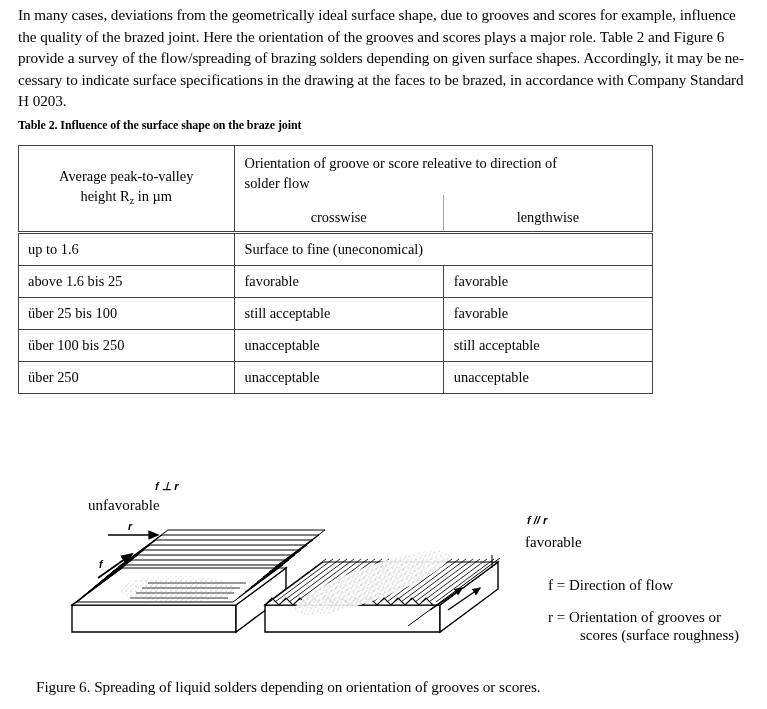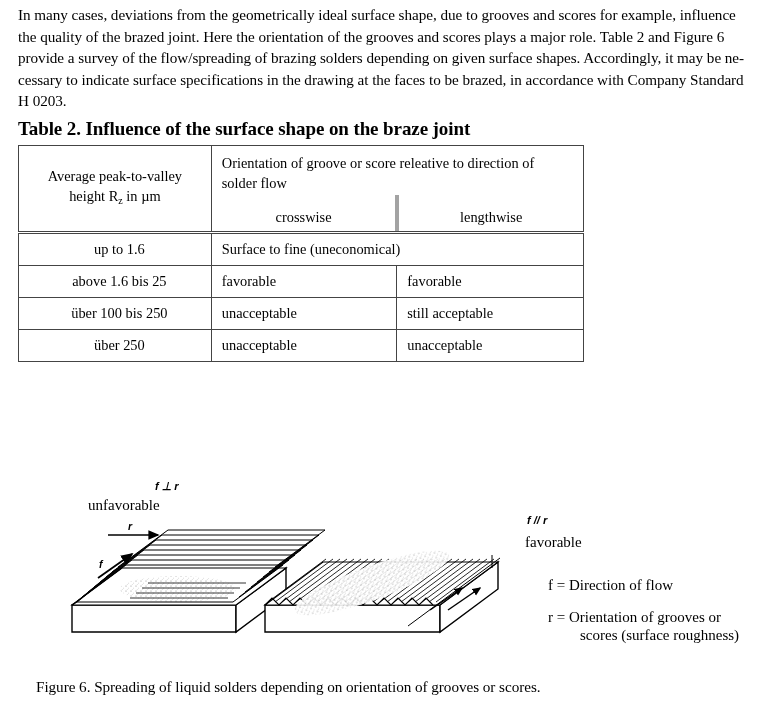--- a/index.html
+++ b/index.html
@@ -27,31 +27,31 @@
     text-align: left;
     white-space: pre-wrap;
     letter-spacing: -0.05px;
   }
 
   
   #table-caption {
     position: absolute;
     left: 18px;
     top: 118px;
-    font-size: 19px;
+    font-size: 12px;
     font-weight: bold;
     letter-spacing: -0.1px;
   }
 
   
   #surface-table {
     position: absolute;
     left: 18px;
     top: 145px;
-    width: 566px;
+    width: 635px;
     border-collapse: collapse;
     font-size: 14.4px;
   }
   #surface-table td {
     border: 1px solid #444;
     vertical-align: middle;
     padding: 0;
   }
 
   .hdr-col1 {
@@ -75,32 +75,31 @@
     text-align: center;
   }
   .hdr-sub {
     flex: 1 1 0;
     display: flex;
     align-items: flex-end;
     justify-content: center;
     padding-bottom: 5px;
   }
   .hdr-sub.second {
-    border-left: 4px solid #a3a3a3;
+    border-left: 1px solid #a3a3a3;
   }
 
   
   tr.header-row > td {
     border-bottom: 3px double #444 !important;
   }
 
   .cell-label {
     padding: 7px 0 7px 9px !important;
     white-space: nowrap;
-    text-align: center;
   }
   .cell-val {
     padding: 7px 0 7px 10px !important;
     white-space: nowrap;
   }
   .cell-span {
     padding: 7px 0 7px 10px !important;
     white-space: nowrap;
   }
   .col-cross { width: 187px; }
@@ -187,20 +186,25 @@
       <td class="cell-label">up to 1.6</td>
       <td class="cell-span" colspan="2">Surface to fine (uneconomical)</td>
     </tr>
 
     <tr>
       <td class="cell-label">above 1.6 bis 25</td>
       <td class="cell-val col-cross">favorable</td>
       <td class="cell-val col-length">favorable</td>
     </tr>
 
+    <tr>
+      <td class="cell-label">über 25 bis 100</td>
+      <td class="cell-val col-cross">still acceptable</td>
+      <td class="cell-val col-length">favorable</td>
+    </tr>
 
     <tr>
       <td class="cell-label">über 100 bis 250</td>
       <td class="cell-val col-cross">unacceptable</td>
       <td class="cell-val col-length">still acceptable</td>
     </tr>
 
     <tr>
       <td class="cell-label">über 250</td>
       <td class="cell-val col-cross">unacceptable</td>

